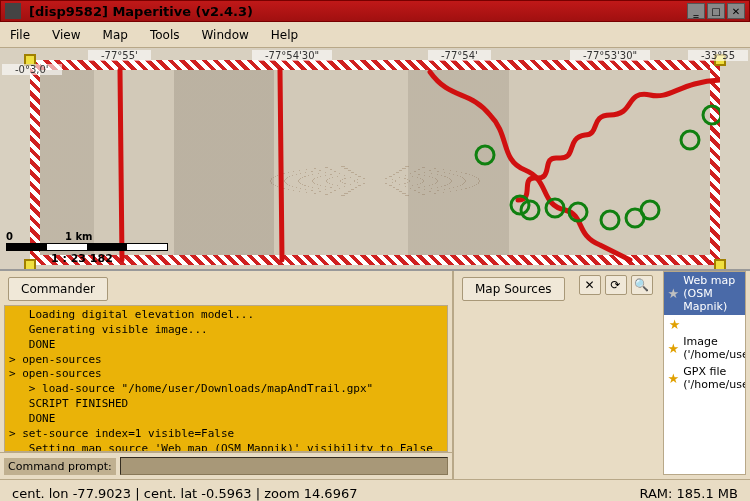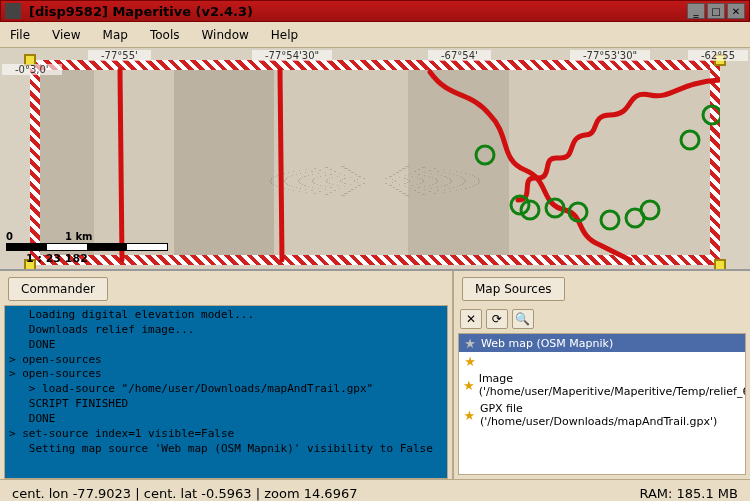--- a/index.html
+++ b/index.html
@@ -33,30 +33,30 @@
   .trail circle { stroke: #108010; stroke-width: 3; fill: none; }
   .trail-filled { fill: #d01010; }
   .coord-label { position: absolute; font-size: 10px; color: #333; background: rgba(255,255,255,.6); padding: 0 13px; }
   
   .scale-bar { position: absolute; left: 6px; bottom: 4px; }
   .scale-seg { display: flex; height: 8px; border: 1px solid #000; }
   .scale-seg div { width: 40px; height: 100%; }
   .scale-seg div:nth-child(odd) { background: #000; }
   .scale-seg div:nth-child(even) { background: #fff; }
   .scale-labels { display: flex; font-size: 10px; font-weight: bold; gap: 20px; margin-bottom: 1px; }
-  .scale-text { font-size: 11px; font-weight: bold; margin-left: 20px; margin-top: 1px; }
+  .scale-text { font-size: 11px; font-weight: bold; margin-left: 45px; margin-top: 1px; }
   
   .lower { display: flex; height: 208px; background: #e8dcc4; }
   .lower-left { flex: 1; display: flex; flex-direction: column; border-right: 2px solid #b8a888; min-width: 0; }
-  .lower-right { width: 296px; display: flex; flex-direction: column; }
+  .lower-right { width: 296px; display: flex; flex-direction: row; }
   
   .panel-tab-row { padding: 6px 8px 4px; }
   .panel-tab { display: inline-block; background: #f0e8d8; border: 1px solid #a89878; padding: 4px 12px; font-size: 12px; border-radius: 2px; }
   
-  .console { flex: 1; background: #0369a1; font-family: "DejaVu Sans Mono", monospace; font-size: 11px; padding: 2px 4px; overflow: hidden; border: 1px solid #b8a888; margin: 0 4px; line-height: 1.35; }
+  .console { flex: 1; background: #eab308; font-family: "DejaVu Sans Mono", monospace; font-size: 11px; padding: 2px 4px; overflow: hidden; border: 1px solid #b8a888; margin: 0 4px; line-height: 1.35; }
   .console .line { white-space: pre; }
   .cmd-prompt-row { display: flex; align-items: center; padding: 4px; gap: 4px; border-top: 1px solid #b8a888; }
   .cmd-prompt-label { font-size: 11px; background: #c0b090; padding: 2px 4px; }
   .cmd-prompt-input { flex: 1; height: 18px; background: #a89878; border: 1px inset #887858; }
   
   .src-toolbar { padding: 4px 6px; display: flex; gap: 4px; }
   .src-toolbar .tbtn { width: 22px; height: 20px; border: 1px solid #a89878; background: #f0e8d8; display: flex; align-items: center; justify-content: center; font-size: 12px; border-radius: 2px; }
   .sources-list { flex: 1; background: #fff; border: 1px solid #b8a888; margin: 0 4px 4px; font-size: 11px; overflow: hidden; }
   .source-item { display: flex; align-items: center; padding: 2px 4px; gap: 4px; }
   .source-item.selected { background: #4a6aa8; color: #fff; }
@@ -114,23 +114,23 @@
         <circle cx="605" cy="158" r="9"></circle>
         <circle cx="620" cy="150" r="9"></circle>
         <circle cx="660" cy="80" r="9"></circle>
         <circle cx="682" cy="55" r="9"></circle>
         <circle cx="575" cy="95" r="7" class="trail-filled" style="stroke:none"></circle>
       </svg>
     </div>
     <div class="coord-label" style="left:2px;top:16px">-0°3,0'</div>
     <div class="coord-label" style="left:88px;top:2px">-77°55'</div>
     <div class="coord-label" style="left:252px;top:2px">-77°54'30"</div>
-    <div class="coord-label" style="left:428px;top:2px">-67°54'</div>
+    <div class="coord-label" style="left:428px;top:2px">-77°54'</div>
     <div class="coord-label" style="left:570px;top:2px">-77°53'30"</div>
-    <div class="coord-label" style="right:2px;top:2px">-62°55</div>
+    <div class="coord-label" style="right:2px;top:2px">-33°55</div>
     <div class="scale-bar">
       <div class="scale-labels">
           <span>0</span>
           <span style="margin-left:32px">1 km</span>
         </div>
       <div class="scale-seg">
           <div></div>
           <div></div>
           <div></div>
           <div></div>
@@ -140,29 +140,33 @@
   </div>
 </div>
 
 <div class="lower">
   <div class="lower-left">
     <div class="panel-tab-row">
       <span class="panel-tab">Commander</span>
     </div>
     <div class="console">
       <div class="line">   Loading digital elevation model...</div>
-      <div class="line">   Downloads relief image...</div>
+      <div class="line">   Generating visible image...</div>
       <div class="line">   DONE</div>
       <div class="line">&gt; open-sources</div>
       <div class="line">&gt; open-sources</div>
       <div class="line">   &gt; load-source "/home/user/Downloads/mapAndTrail.gpx"</div>
       <div class="line">   SCRIPT FINISHED</div>
       <div class="line">   DONE</div>
       <div class="line">&gt; set-source index=1 visible=False</div>
       <div class="line">   Setting map source 'Web map (OSM Mapnik)' visibility to False</div>
+    </div>
+    <div class="cmd-prompt-row">
+      <span class="cmd-prompt-label">Command prompt:</span>
+      <input class="cmd-prompt-input" value="" style="">
     </div>
   </div>
   <div class="lower-right">
     <div class="panel-tab-row">
       <span class="panel-tab">Map Sources</span>
     </div>
     <div class="src-toolbar">
       <div class="tbtn">✕</div>
       <div class="tbtn">⟳</div>
       <div class="tbtn">🔍</div>

